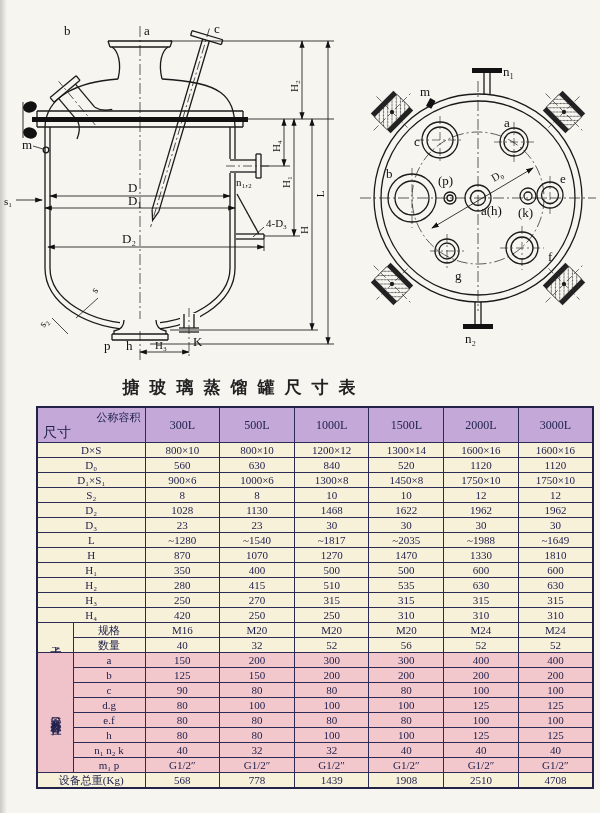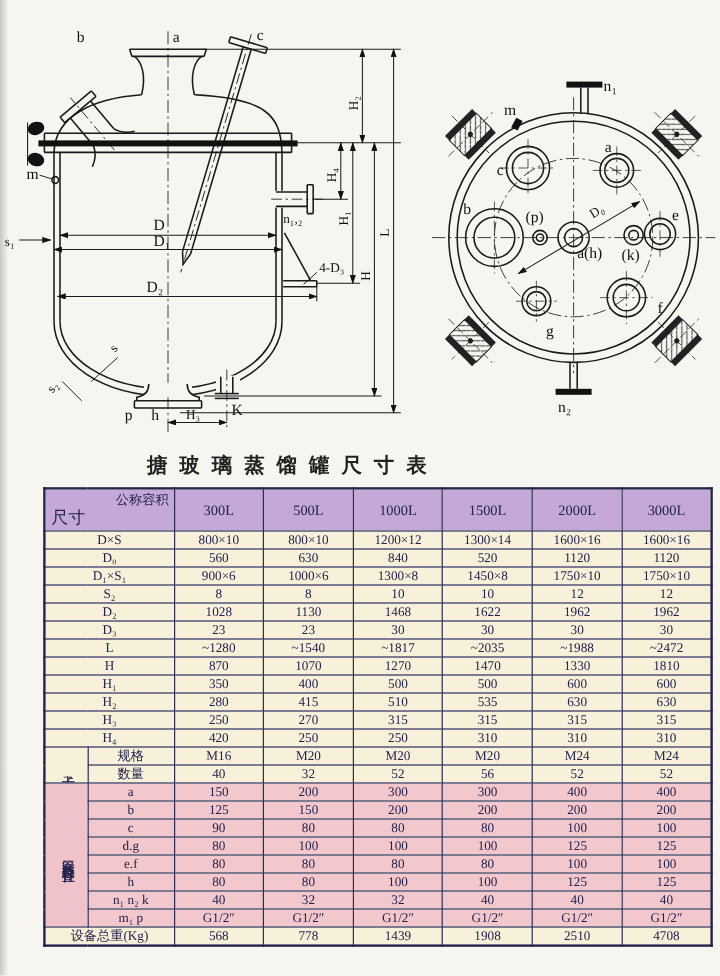--- a/index.html
+++ b/index.html
@@ -398,21 +398,21 @@
           <td class="val">30</td>
           <td class="val">30</td>
         </tr>
         <tr>
           <td class="lbl" colspan="2">L</td>
           <td class="val">~1280</td>
           <td class="val">~1540</td>
           <td class="val">~1817</td>
           <td class="val">~2035</td>
           <td class="val">~1988</td>
-          <td class="val">~2472</td>
+          <td class="val">~1649</td>
         </tr>
         <tr>
           <td class="lbl" colspan="2">H</td>
           <td class="val">870</td>
           <td class="val">1070</td>
           <td class="val">1270</td>
           <td class="val">1470</td>
           <td class="val">1330</td>
           <td class="val">1810</td>
         </tr>

